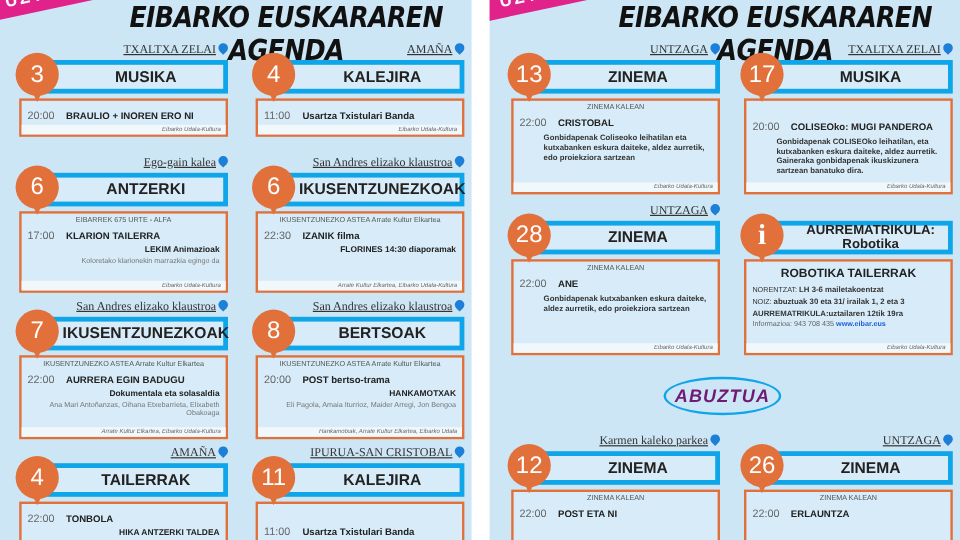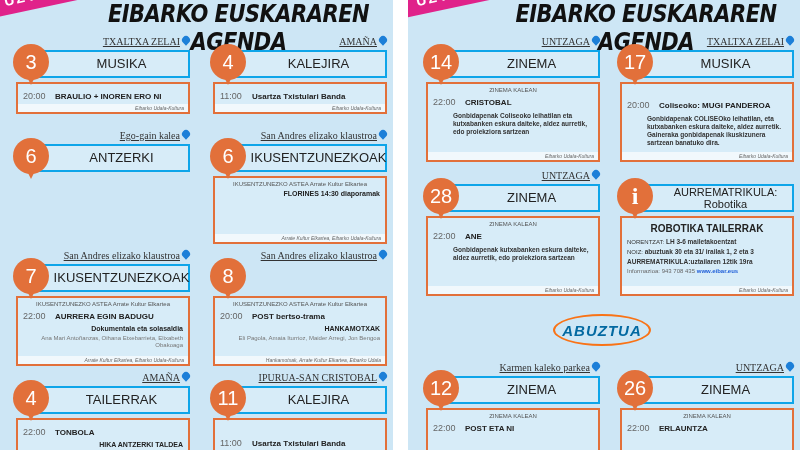--- a/index.html
+++ b/index.html
@@ -6,37 +6,37 @@
   body{width:800px;height:450px;overflow:hidden;background:#ffffff;position:relative;font-family:"Liberation Sans",sans-serif;}
   .panel{position:absolute;top:0;height:450px;background:#cde6f5;overflow:hidden;}
   .panel.left{left:0;width:393px;}
   .panel.right{left:408px;width:392px;}
   .banner{position:absolute;top:-8px;left:-10px;width:90px;height:26px;background:#e0228a;transform:rotate(-12deg);transform-origin:left top;color:#fff;font-weight:bold;font-size:14px;letter-spacing:2px;padding-left:12px;line-height:24px;overflow:hidden;}
   .panel.right .banner{left:-6px;width:86px;}
   .title{position:absolute;top:4px;left:90px;right:6px;text-align:center;font-family:"DejaVu Sans",sans-serif;font-weight:bold;font-style:italic;font-size:21px;color:#111;letter-spacing:-0.5px;transform:scaleY(1.15);}
   .card{position:absolute;width:180px;}
   .loc{position:absolute;top:0;right:10px;font-family:"Liberation Serif",serif;font-size:10px;color:#333;white-space:nowrap;text-decoration:underline;}
   .pin{position:absolute;top:0;right:0;width:8px;height:8px;background:#1c7fd8;border-radius:50% 50% 50% 0;transform:rotate(-45deg);}
-  .head{position:absolute;top:14px;left:15px;right:0;height:28px;border:2px solid #0ea5e9;background:#d7ecf8;box-sizing:border-box;display:flex;align-items:center;justify-content:center;font-weight:normal;font-size:13px;color:#222;text-align:center;line-height:12px;padding-left:28px;}
+  .head{position:absolute;top:14px;left:15px;right:0;height:28px;border:4px solid #0ea5e9;background:#d7ecf8;box-sizing:border-box;display:flex;align-items:center;justify-content:center;font-weight:bold;font-size:13px;color:#222;text-align:center;line-height:12px;padding-left:28px;}
   .badge{position:absolute;top:8px;left:3px;width:36px;height:36px;border-radius:50%;background:#e2703a;color:#fff;font-size:20px;display:flex;align-items:center;justify-content:center;z-index:2;}
   .badge::after{content:"";position:absolute;bottom:-5px;left:50%;margin-left:-3px;border-left:3px solid transparent;border-right:3px solid transparent;border-top:6px solid #e2703a;}
   .body{position:absolute;top:46px;left:6px;right:0;border:2px solid #e2703a;background:#d7ecf8;box-sizing:border-box;padding:3px 5px 10px 5px;font-size:8px;color:#222;}
   .sub{text-align:center;font-size:6px;color:#555;margin-bottom:3px;}
   .row{display:flex;align-items:baseline;margin:4px 0;}
   .time{color:#666;font-size:9px;width:32px;flex:none;}
   .what{font-weight:bold;font-size:8px;color:#222;}
   .line2{text-align:right;font-weight:bold;font-size:7px;color:#222;margin:3px 0;}
   .note{font-size:6px;color:#777;text-align:right;line-height:7px;}
   .desc{font-size:6.5px;font-weight:bold;color:#333;padding-left:20px;line-height:8px;margin-top:5px;}
   .foot{position:absolute;left:0;right:0;bottom:0;height:8px;background:#f1f8fc;font-size:5px;color:#666;text-align:right;padding-right:4px;line-height:8px;font-style:italic;}
   .info-title{text-align:center;font-weight:bold;font-size:10px;margin:2px 0 4px;}
   .info-line{font-size:6px;color:#333;margin:3px 0;}
   .info-line b{font-size:6.5px;}
   .link{color:#1f5ed8;font-weight:bold;}
-  .month{position:absolute;left:145px;top:314px;width:98px;height:32px;border:2px solid #f97316;border-radius:50%;box-sizing:border-box;display:flex;align-items:center;justify-content:center;color:#0369a1;font-weight:bold;font-style:italic;font-size:15px;letter-spacing:1px;}
+  .month{position:absolute;left:145px;top:314px;width:98px;height:32px;border:2px solid #0ea5e9;border-radius:50%;box-sizing:border-box;display:flex;align-items:center;justify-content:center;color:#701a75;font-weight:bold;font-style:italic;font-size:15px;letter-spacing:1px;}
 </style>
 </head>
 <body>
 
 <div class="panel left">
   <div class="banner">UZTAILA</div>
   <div class="title">EIBARKO EUSKARAREN AGENDA</div>
 
   <div class="card" style="left:10px;top:36px;height:78px;">
     <span class="loc">TXALTXA ZELAI</span>
@@ -64,29 +64,43 @@
         </div>
       <div class="foot">Eibarko Udala-Kultura</div>
     </div>
   </div>
 
   <div class="card" style="left:10px;top:130px;height:115px;">
     <span class="loc">Ego-gain kalea</span>
       <span class="pin"></span>
     <div class="badge">6</div>
     <div class="head">ANTZERKI</div>
+    <div class="body" style="height:68px;">
+      <div class="sub">EIBARREK 675 URTE - ALFA</div>
+      <div class="row">
+          <span class="time">17:00</span>
+          <span class="what">KLARION TAILERRA</span>
+        </div>
+      <div class="line2">LEKIM Animazioak</div>
+      <div class="note">Koloretako klarionekin marrazkia egingo da</div>
+      <div class="foot">Eibarko Udala-Kultura</div>
+    </div>
   </div>
 
   <div class="card" style="left:207px;top:130px;height:115px;">
     <span class="loc">San Andres elizako klaustroa</span>
       <span class="pin"></span>
     <div class="badge">6</div>
     <div class="head">IKUSENTZUNEZKOAK</div>
     <div class="body" style="height:68px;">
       <div class="sub">IKUSENTZUNEZKO ASTEA  Arrate Kultur Elkartea</div>
+      <div class="row">
+          <span class="time">22:30</span>
+          <span class="what">IZANIK filma</span>
+        </div>
       <div class="line2">FLORINES 14:30 diaporamak</div>
       <div class="foot">Arrate Kultur Elkartea, Eibarko Udala-Kultura</div>
     </div>
   </div>
 
   <div class="card" style="left:10px;top:250px;height:115px;">
     <span class="loc">San Andres elizako klaustroa</span>
       <span class="pin"></span>
     <div class="badge">7</div>
     <div class="head">IKUSENTZUNEZKOAK</div>
@@ -99,20 +113,21 @@
       <div class="line2">Dokumentala eta solasaldia</div>
       <div class="note">Ana Mari Antoñanzas, Oihana Etxebarrieta, Elixabeth Obakoaga</div>
       <div class="foot">Arrate Kultur Elkartea, Eibarko Udala-Kultura</div>
     </div>
   </div>
 
   <div class="card" style="left:207px;top:250px;height:115px;">
     <span class="loc">San Andres elizako klaustroa</span>
       <span class="pin"></span>
     <div class="badge">8</div>
+    <div class="head">BERTSOAK</div>
     <div class="body" style="height:70px;">
       <div class="sub">IKUSENTZUNEZKO ASTEA  Arrate Kultur Elkartea</div>
       <div class="row">
           <span class="time">20:00</span>
           <span class="what">POST bertso-trama</span>
         </div>
       <div class="line2">HANKAMOTXAK</div>
       <div class="note">Eli Pagola, Amaia Iturrioz, Maider Arregi, Jon Bengoa</div>
       <div class="foot">Hankamotxak, Arrate Kultur Elkartea, Eibarko Udala</div>
     </div>
@@ -146,42 +161,42 @@
   </div>
 </div>
 
 <div class="panel right">
   <div class="banner">UZTAILA</div>
   <div class="title">EIBARKO EUSKARAREN AGENDA</div>
 
   <div class="card" style="left:12px;top:36px;height:125px;">
     <span class="loc">UNTZAGA</span>
       <span class="pin"></span>
-    <div class="badge">14</div>
+    <div class="badge">13</div>
     <div class="head">ZINEMA</div>
     <div class="body" style="height:80px;">
       <div class="sub">ZINEMA KALEAN</div>
       <div class="row">
           <span class="time">22:00</span>
           <span class="what">CRISTOBAL</span>
         </div>
       <div class="desc">Gonbidapenak Coliseoko leihatilan eta kutxabanken eskura daiteke, aldez aurretik, edo proiekziora sartzean</div>
       <div class="foot">Eibarko Udala-Kultura</div>
     </div>
   </div>
 
   <div class="card" style="left:206px;top:36px;height:125px;">
     <span class="loc">TXALTXA ZELAI</span>
       <span class="pin"></span>
     <div class="badge">17</div>
     <div class="head">MUSIKA</div>
     <div class="body" style="height:80px;padding-top:12px;">
       <div class="row">
           <span class="time">20:00</span>
-          <span class="what">Coliseoko: MUGI PANDEROA</span>
+          <span class="what">COLISEOko: MUGI PANDEROA</span>
         </div>
       <div class="desc">Gonbidapenak COLISEOko leihatilan, eta kutxabanken eskura daiteke, aldez aurretik. Gaineraka gonbidapenak ikuskizunera sartzean banatuko dira.</div>
       <div class="foot">Eibarko Udala-Kultura</div>
     </div>
   </div>
 
   <div class="card" style="left:12px;top:170px;height:120px;">
     <span class="loc">UNTZAGA</span>
       <span class="pin"></span>
     <div class="badge">28</div>

